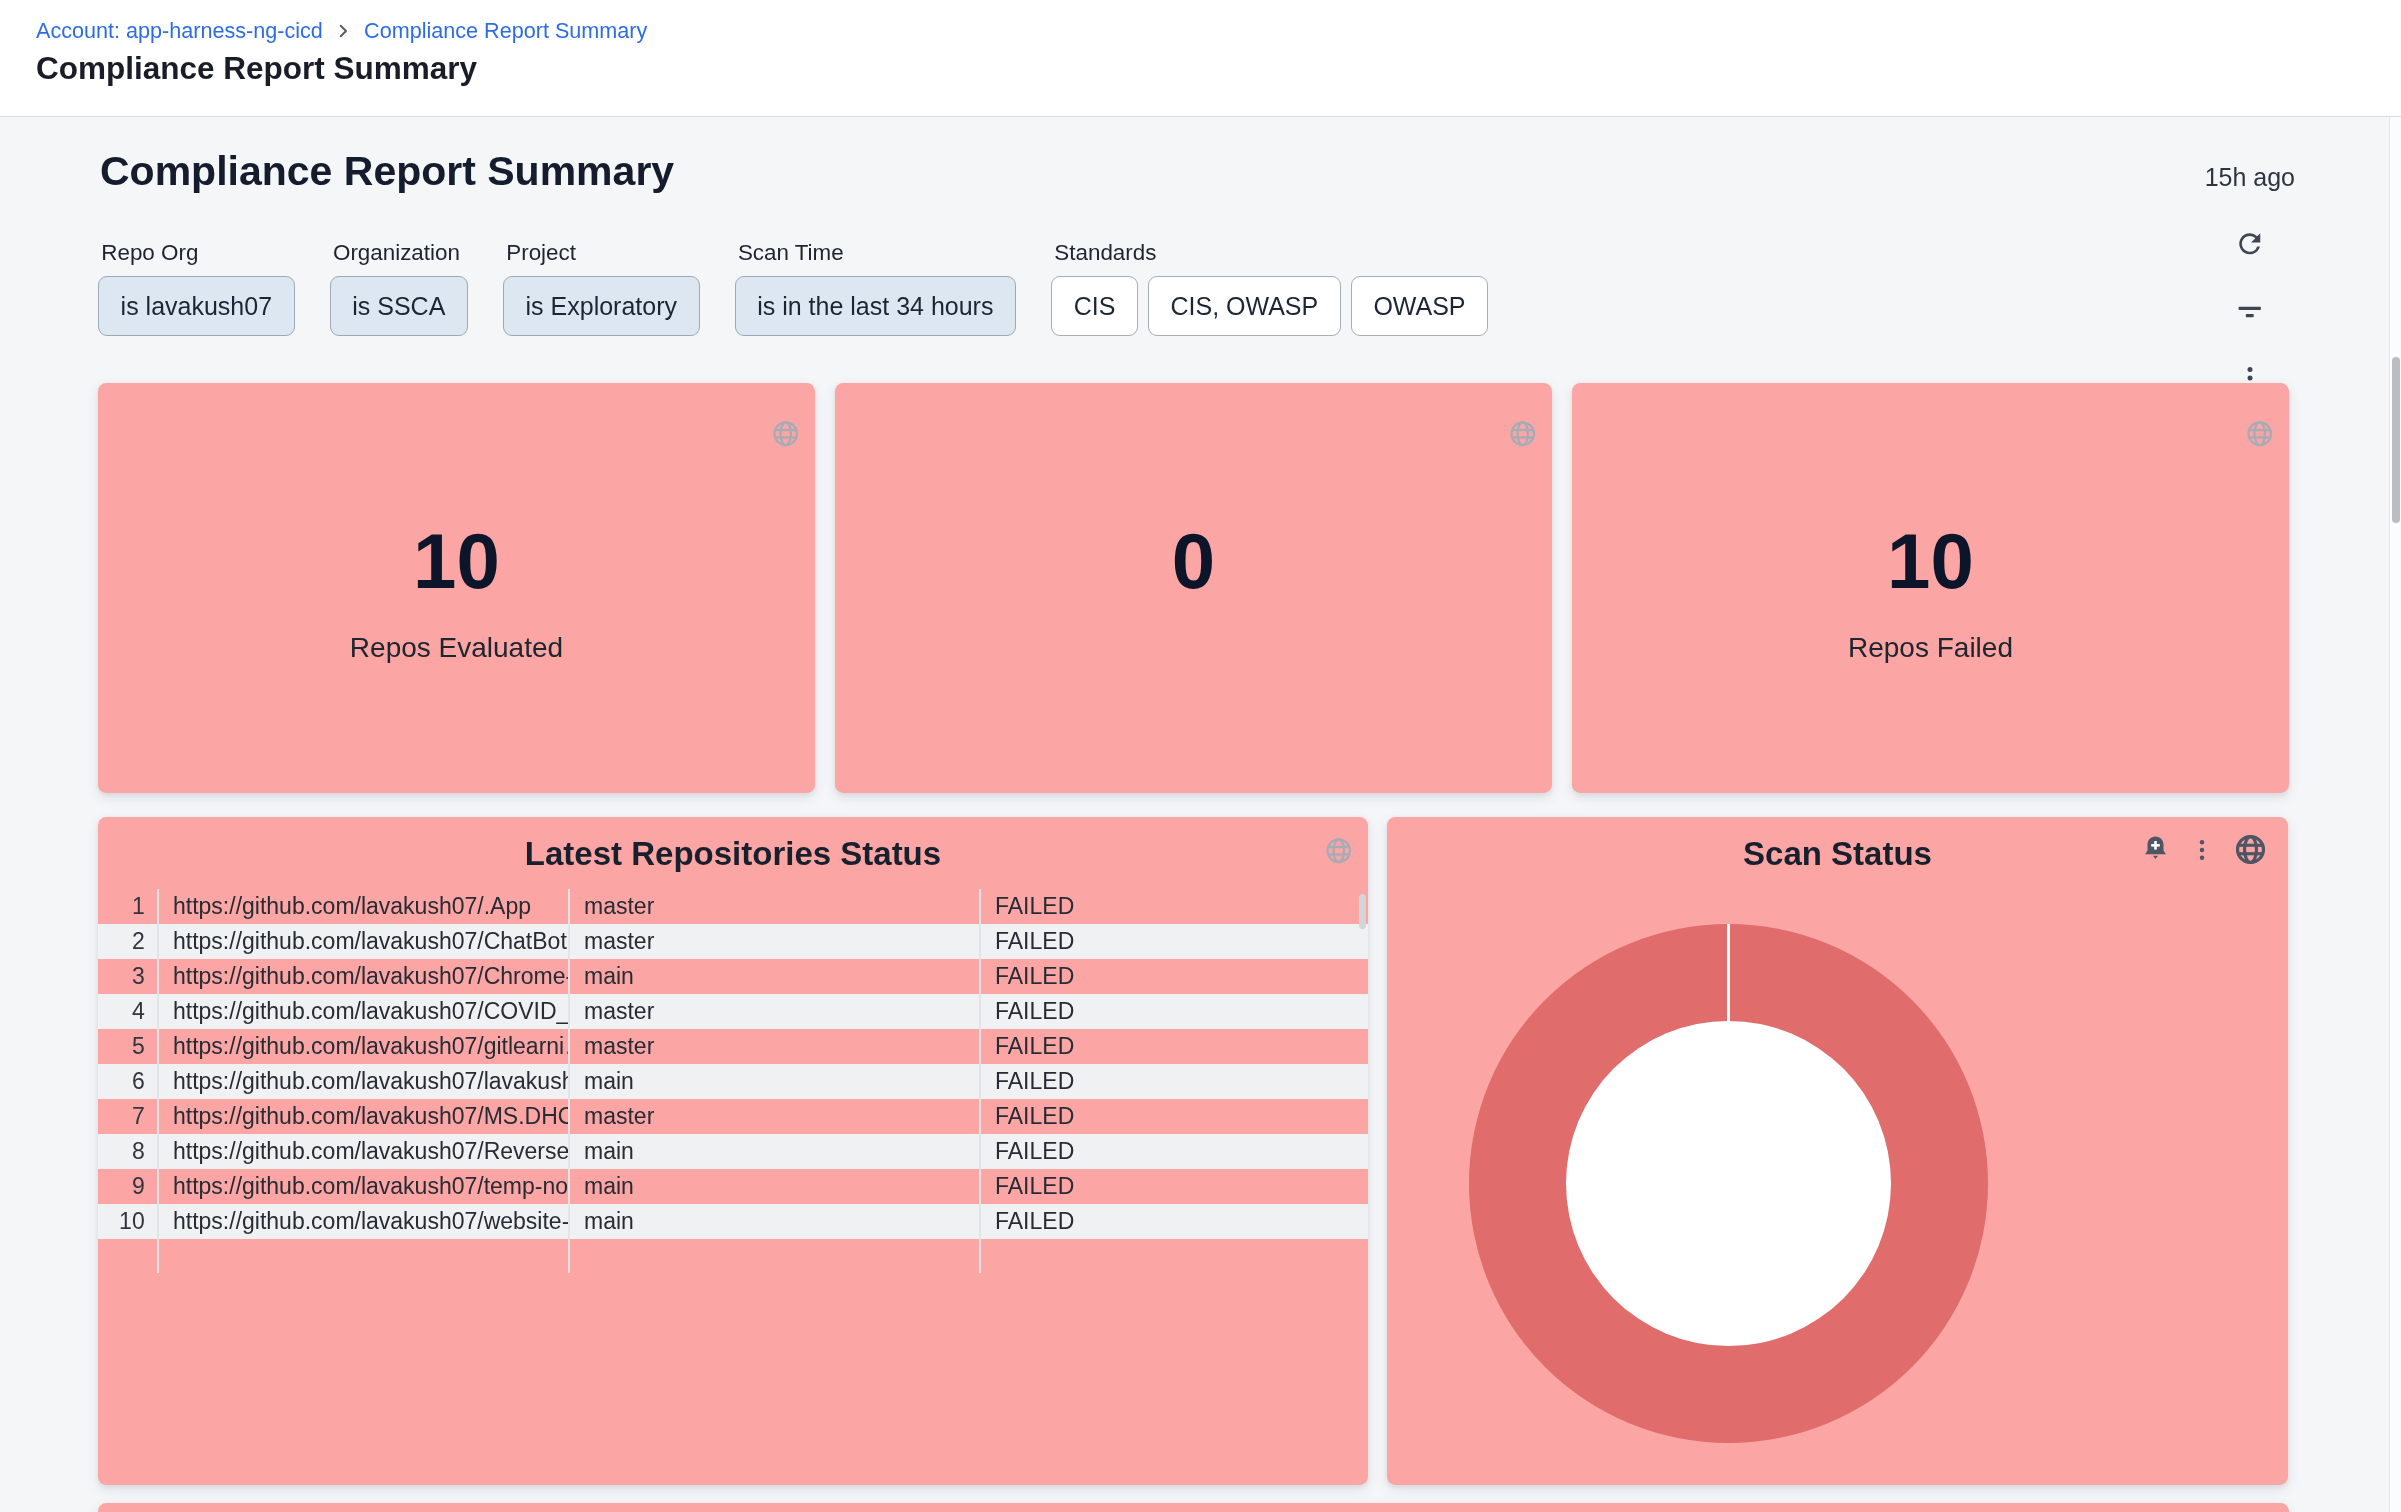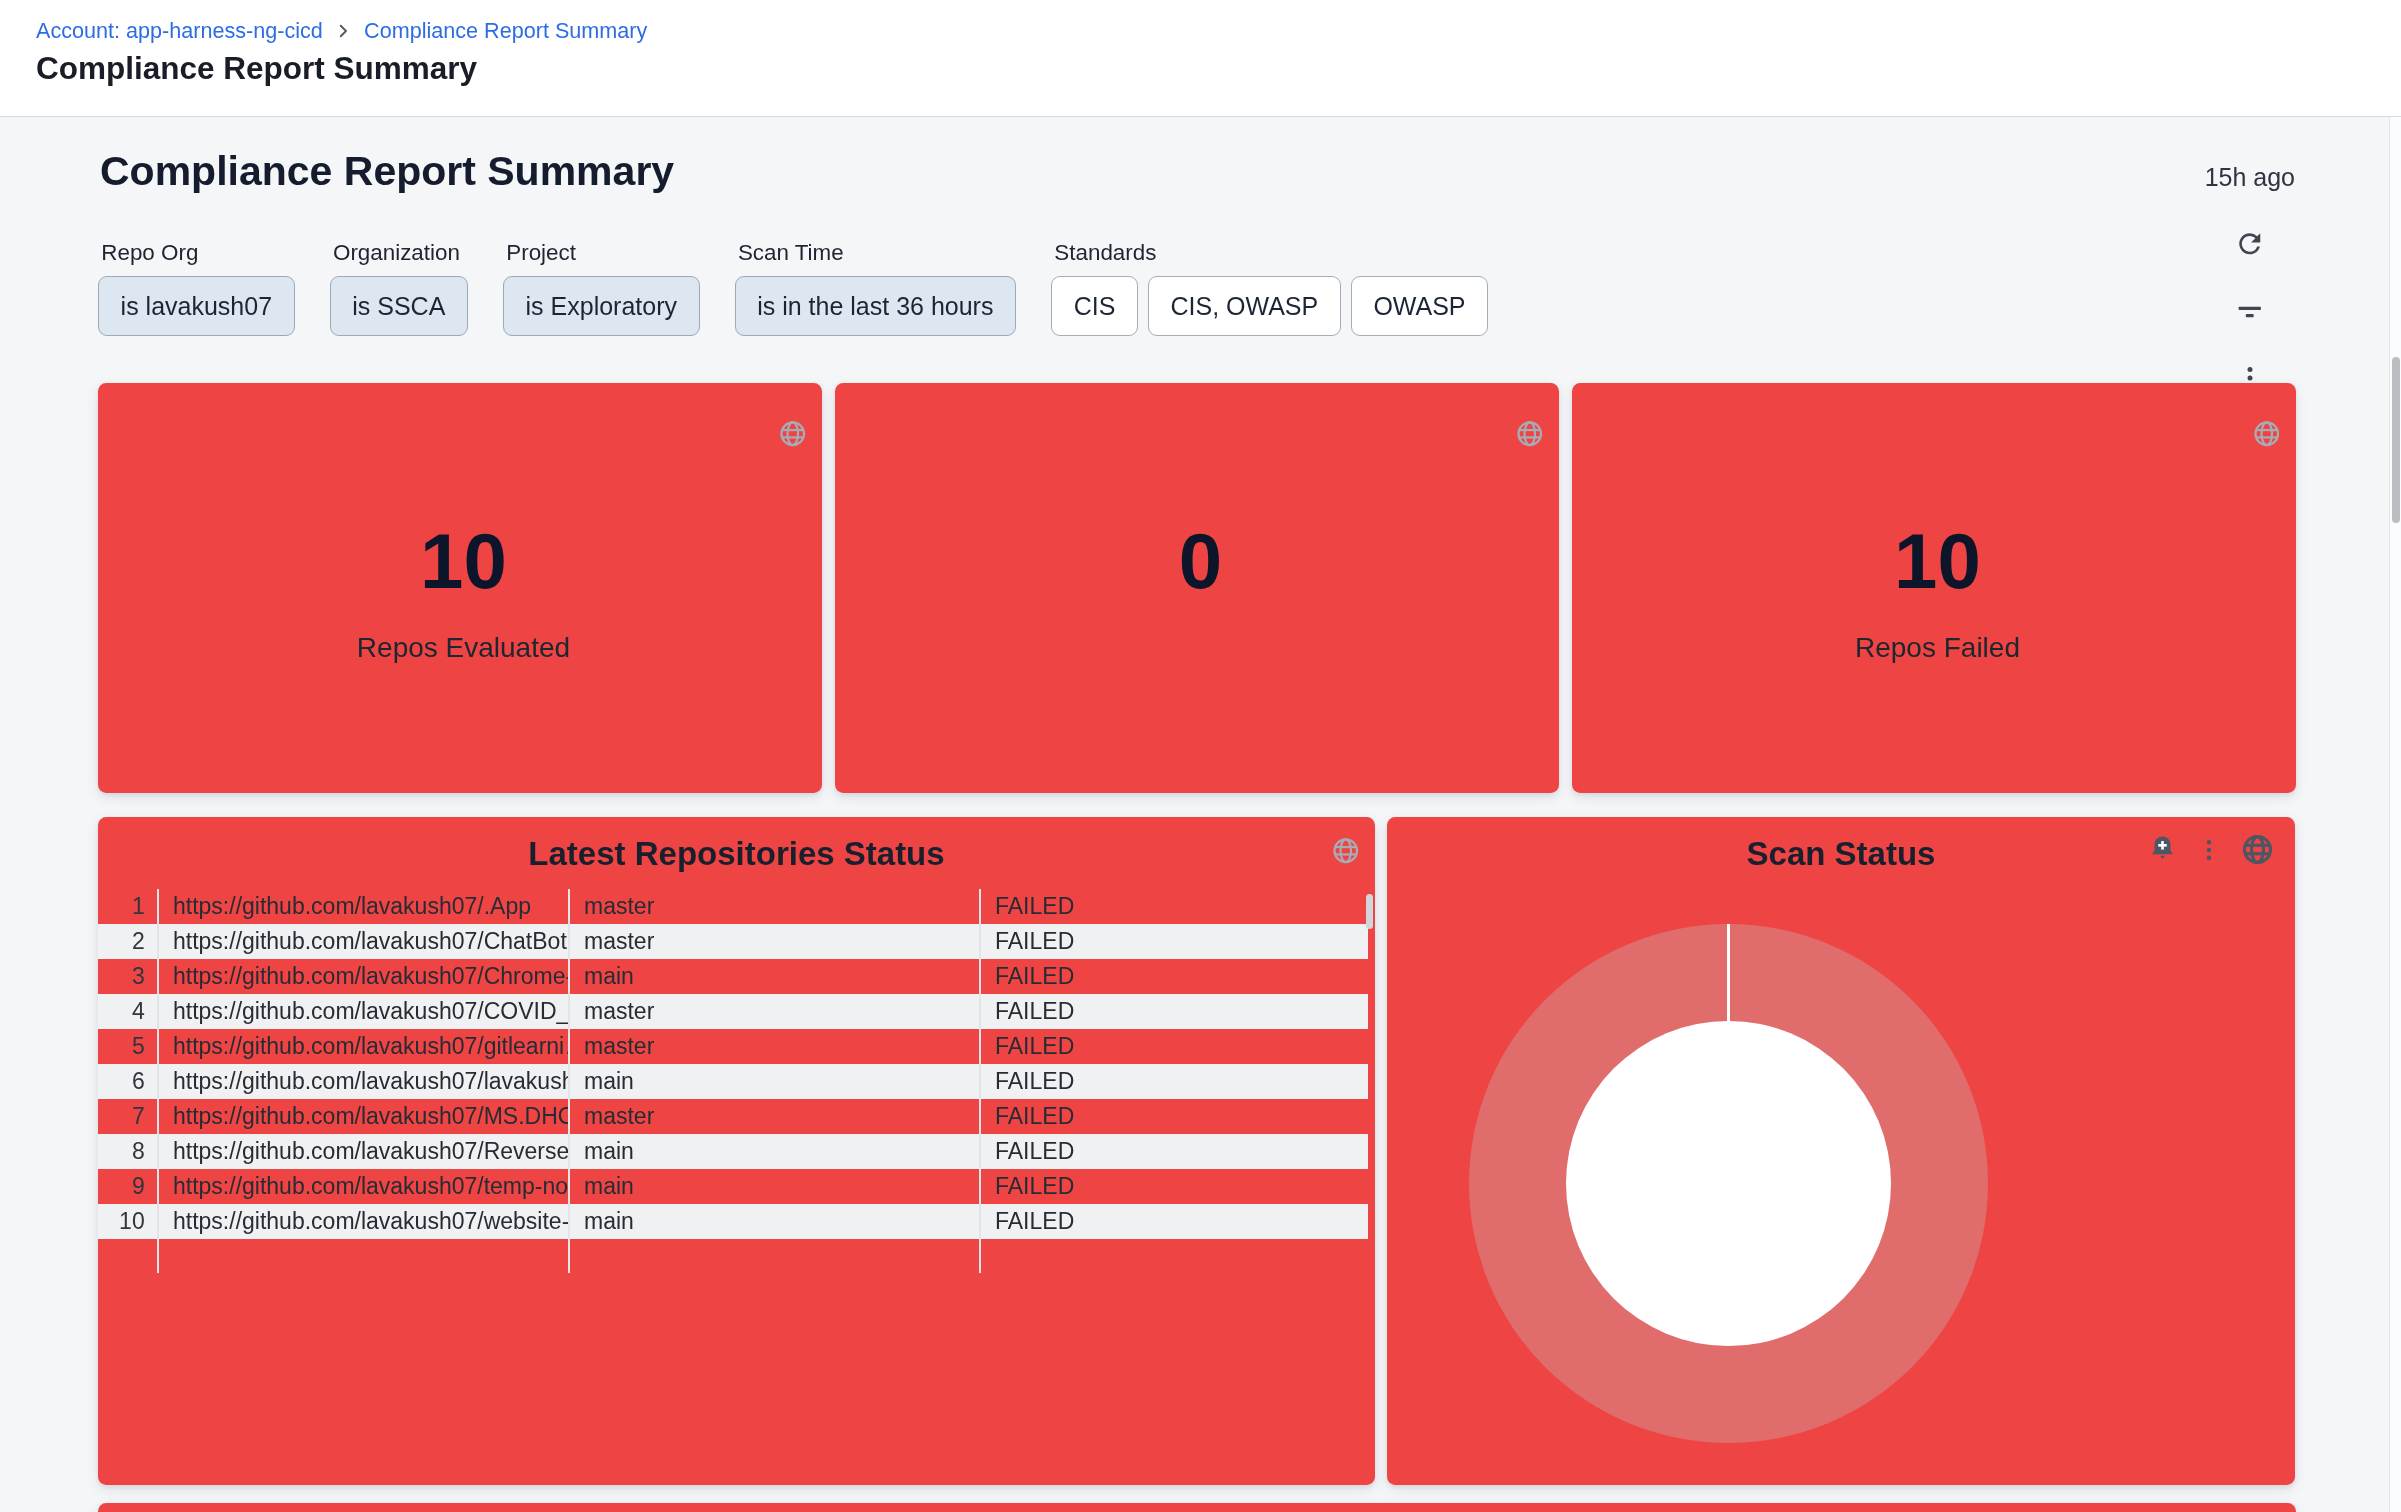--- a/index.html
+++ b/index.html
@@ -22,22 +22,22 @@
   
   .filters{position:absolute;left:98px;top:240px;display:flex;gap:35px;}
   .filter-group{display:flex;flex-direction:column;}
   .filter-label{font-size:22.4px;color:#1e2430;margin-bottom:10px;padding-left:3.3px;}
   .chip-row{display:flex;gap:10px;}
   .chip{height:60px;box-sizing:border-box;display:flex;align-items:center;padding:0 21.6px;
         border:1.7px solid #a5adb8;border-radius:9px;font-size:25px;font-weight:500;color:#1c2536;
         background:#ffffff;cursor:pointer;white-space:nowrap;}
   .chip.selected{background:#dce7f2;border-color:#9fa9b5;}
   
-  .card{position:absolute;background:#ef4444;border-radius:8.3px;
-        box-shadow:0 1.7px 4.1px rgba(40,41,61,.06),0 4.1px 11.6px rgba(96,97,112,.14);padding-left:7px;}
+  .card{position:absolute;background:#fca5a5;border-radius:8.3px;
+        box-shadow:0 1.7px 4.1px rgba(40,41,61,.06),0 4.1px 11.6px rgba(96,97,112,.14);}
   .stat-card{width:717px;height:410px;top:383px;}
   .stat-value{margin-top:139px;text-align:center;font-size:78px;font-weight:600;color:#0d152b;line-height:1;}
   .stat-label{margin-top:31.5px;text-align:center;font-size:28px;color:#20262f;}
   .card-globe{position:absolute;right:13.3px;top:35px;}
   
   .table-card{left:98px;top:817px;width:1270px;height:668px;text-decoration:underline;}
   .card-title{position:absolute;left:0;right:0;top:18px;text-align:center;font-size:33px;font-weight:600;color:#18202e;}
   .tbl{position:absolute;left:0;top:72px;width:1270px;}
   .tbl-header{display:grid;grid-template-columns:60px 411px 411px 388px;height:33px;
               border-bottom:2.5px solid #b4b9c0;font-size:23px;font-weight:700;color:#1c212b;}
@@ -119,21 +119,21 @@
     </div>
     <div class="filter-group">
       <span class="filter-label">Project</span>
       <div class="chip-row">
         <div class="chip selected">is Exploratory</div>
       </div>
     </div>
     <div class="filter-group">
       <span class="filter-label">Scan Time</span>
       <div class="chip-row">
-        <div class="chip selected">is in the last 36 hours</div>
+        <div class="chip selected">is in the last 34 hours</div>
       </div>
     </div>
     <div class="filter-group">
       <span class="filter-label">Standards</span>
       <div class="chip-row">
         <div class="chip">CIS</div>
         <div class="chip">CIS, OWASP</div>
         <div class="chip">OWASP</div>
       </div>
     </div>

